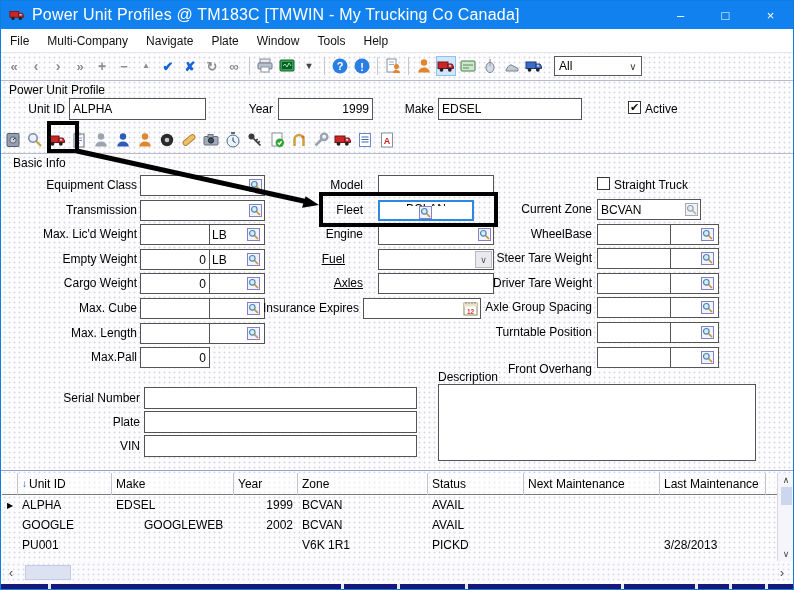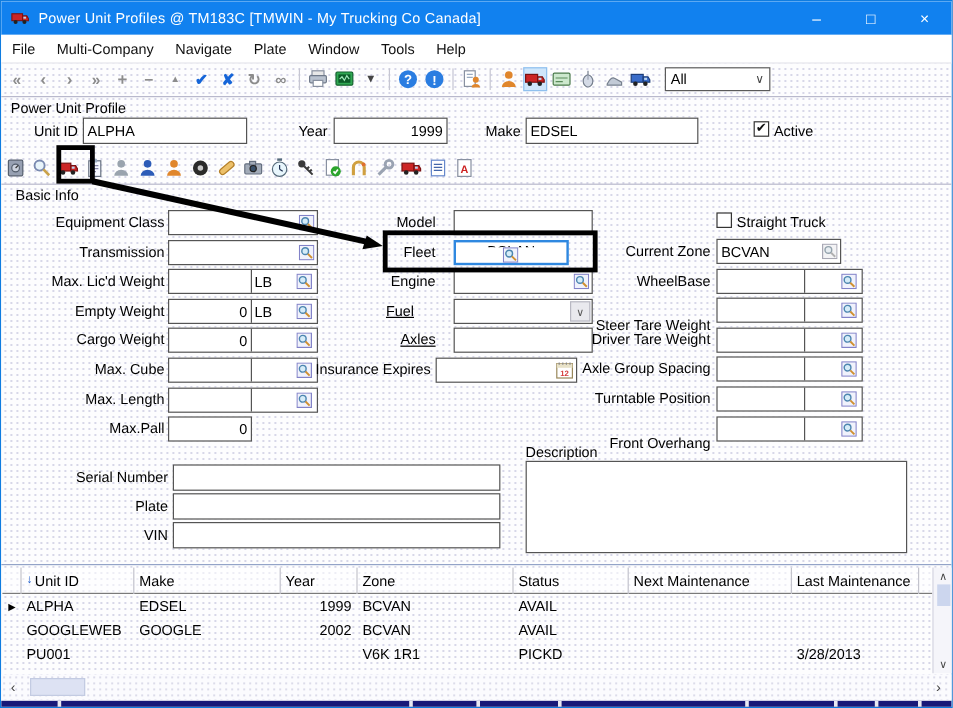--- a/index.html
+++ b/index.html
@@ -6,21 +6,21 @@
   *{box-sizing:border-box;}
   .window{position:relative;width:794px;height:590px;background:#fff;border:1px solid #0f7ce0;overflow:hidden;}
   
   .client-bg{position:absolute;left:0;top:28px;width:792px;height:555px;
     background-color:#fdfdfe;
     background-image:radial-gradient(circle,#d7d7e8 0.9px,transparent 1.1px);
     background-size:5px 5px;background-position:1px 1px;}
   
   .titlebar{position:absolute;left:0;top:0;width:792px;height:28px;background:#1181ef;display:flex;align-items:center;color:#fff;}
   .titlebar .ticon-app{margin:0 6px 0 7px;display:flex;}
-  .title-text{font-size:12px;letter-spacing:.2px;}
+  .title-text{font-size:16px;letter-spacing:.2px;}
   .win-controls{position:absolute;right:0;top:0;height:28px;display:flex;}
   .win-btn{width:45px;height:28px;display:flex;align-items:center;justify-content:center;font-size:13px;color:#fff;}
   
   .menubar{position:absolute;left:0;top:28px;width:792px;height:24px;background:#fff;display:flex;align-items:center;border-bottom:1px solid #e4e4ec;}
   .menu-item{font-size:12px;color:#111;padding:0 9px;height:24px;display:flex;align-items:center;}
   
   .toolbar{position:absolute;display:flex;align-items:center;gap:2px;}
   #tb-main{left:3px;top:53px;height:24px;}
   #tb-profile{left:2px;top:127px;height:24px;}
   .ticon{width:20px;height:20px;display:flex;align-items:center;justify-content:center;border:1px solid transparent;}
@@ -555,21 +555,21 @@
           <span></span>
           <span class="lk">
             <svg width="13" height="13" viewBox="0 0 13 13">
               <rect x="0.5" y="0.5" width="12" height="12" fill="#f0f2fc" stroke="#8282c8"></rect>
               <circle cx="5.3" cy="5.3" r="2.8" fill="#d5ecf8" stroke="#4d86b0" stroke-width="1.2"></circle>
               <line x1="7.6" y1="7.6" x2="11" y2="11" stroke="#d09030" stroke-width="1.6"></line>
             </svg>
           </span>
         </span>
       </div>
-      <div class="rl" style="left: 391px; top: 250px; margin-top: 13px;">Steer Tare Weight</div>
+      <div class="rl" style="left: 391px; top: 250px;">Steer Tare Weight</div>
       <div class="fbox" style="left: 596px; top: 247px; width: 122px;">
         <span class="cellL" style="width: 73px;">
           <span class="val r"></span>
         </span>
         <span class="cellR">
           <span></span>
           <span class="lk">
             <svg width="13" height="13" viewBox="0 0 13 13">
               <rect x="0.5" y="0.5" width="12" height="12" fill="#f0f2fc" stroke="#8282c8"></rect>
               <circle cx="5.3" cy="5.3" r="2.8" fill="#d5ecf8" stroke="#4d86b0" stroke-width="1.2"></circle>
@@ -694,22 +694,22 @@
         <div class="g-cell" style="flex: 0 0 94px;">ALPHA</div>
         <div class="g-cell" style="flex: 0 0 122px;">EDSEL</div>
         <div class="g-cell r" style="flex: 0 0 64px;">1999</div>
         <div class="g-cell" style="flex: 0 0 130px;">BCVAN</div>
         <div class="g-cell" style="flex: 0 0 96px;">AVAIL</div>
         <div class="g-cell" style="flex: 0 0 136px;"></div>
         <div class="g-cell" style="flex: 0 0 106px;"></div>
       </div>
       <div class="g-row">
         <div class="marker"></div>
+        <div class="g-cell" style="flex: 0 0 122px;">GOOGLE</div>
         <div class="g-cell" style="flex: 0 0 94px;">GOOGLEWEB</div>
-        <div class="g-cell" style="flex: 0 0 122px;">GOOGLE</div>
         <div class="g-cell r" style="flex: 0 0 64px;">2002</div>
         <div class="g-cell" style="flex: 0 0 130px;">BCVAN</div>
         <div class="g-cell" style="flex: 0 0 96px;">AVAIL</div>
         <div class="g-cell" style="flex: 0 0 136px;"></div>
         <div class="g-cell" style="flex: 0 0 106px;"></div>
       </div>
       <div class="g-row">
         <div class="marker"></div>
         <div class="g-cell" style="flex: 0 0 94px;">PU001</div>
         <div class="g-cell" style="flex: 0 0 122px;"></div>

